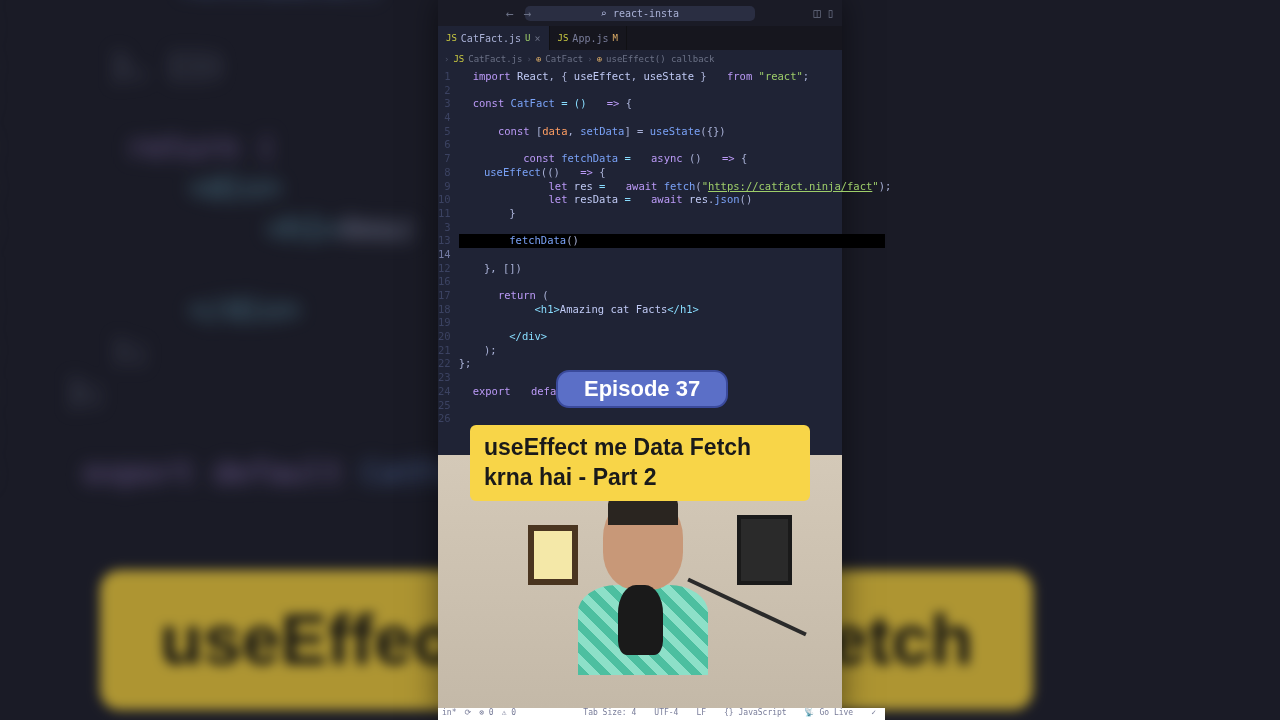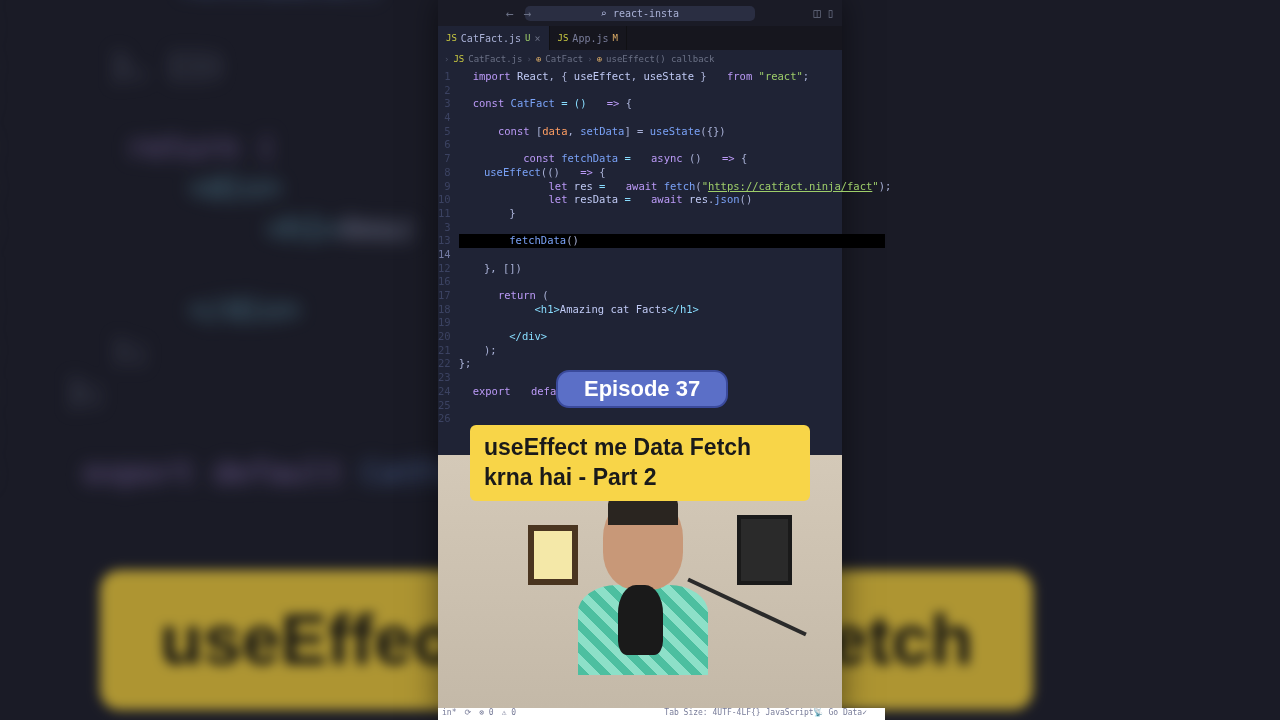--- a/index.html
+++ b/index.html
@@ -55,21 +55,21 @@
     .video .frame2 { position: absolute; right: 50px; top: 60px; width: 55px; height: 70px; background: #2a2a2a; border: 4px solid #1a1a1a; }
     .video .person { position: absolute; left: 140px; top: 40px; width: 130px; height: 180px; }
     .video .head { width: 80px; height: 95px; background: #c89878; border-radius: 45% 45% 40% 40%; margin: 0 auto; position: relative; }
     .video .hair { position: absolute; top: -5px; left: 5px; right: 5px; height: 35px; background: #2a2520; border-radius: 40% 40% 0 0; }
     .video .body { width: 130px; height: 90px; background: repeating-linear-gradient(45deg, #4dbfa0, #4dbfa0 8px, #8de0c8 8px, #8de0c8 16px); border-radius: 30% 30% 0 0; margin-top: -5px; }
     .video .mic { position: absolute; left: 180px; top: 130px; width: 45px; height: 70px; background: #1a1a1a; border-radius: 40% 40% 20% 20%; z-index: 2; }
     .video .mic-arm { position: absolute; right: 30px; top: 150px; width: 130px; height: 4px; background: #2a2a2a; transform: rotate(25deg); }
     
     .statusbar { position: absolute; left: 438px; bottom: 0; width: 447px; height: 12px; background: #ffffff; display: flex; font-size: 8px; color: #787c99; z-index: 30; }
     .statusbar .left { display: flex; gap: 8px; padding-left: 4px; }
-    .statusbar .right { margin-left: auto; display: flex; gap: 0; padding-right: 18px; }
+    .statusbar .right { margin-left: auto; display: flex; gap: 18px; padding-right: 9px; }
     .bg-subtitle { position: absolute; left: 100px; top: 570px; background: #f8d548; color: #1a1a1a; padding: 30px 60px; border-radius: 20px; font-family: Arial, sans-serif; font-weight: bold; font-size: 70px; z-index: 1; filter: blur(6px) brightness(0.7); white-space: nowrap; }
   </style>
 </head>
 <body>
 
 <div class="bg-blur">
   <div class="line">
       <span class="ln">14</span>
       <span style="padding-left:140px"><span class="fn">fetchData()</span></span>
     </div>
@@ -243,16 +243,16 @@
     <span>in*</span>
     <span>⟳</span>
     <span>⊗ <span>0</span></span>
     <span>⚠ <span>0</span></span>
   </div>
   <div class="right">
     <span>Tab Size: 4</span>
     <span>UTF-4</span>
     <span>LF</span>
     <span>{} <span>JavaScript</span></span>
-    <span>📡 <span>Go Data</span></span>
+    <span>📡 <span>Go Live</span></span>
     <span>✓</span>
   </div>
 </div>
 
 </body></html>

